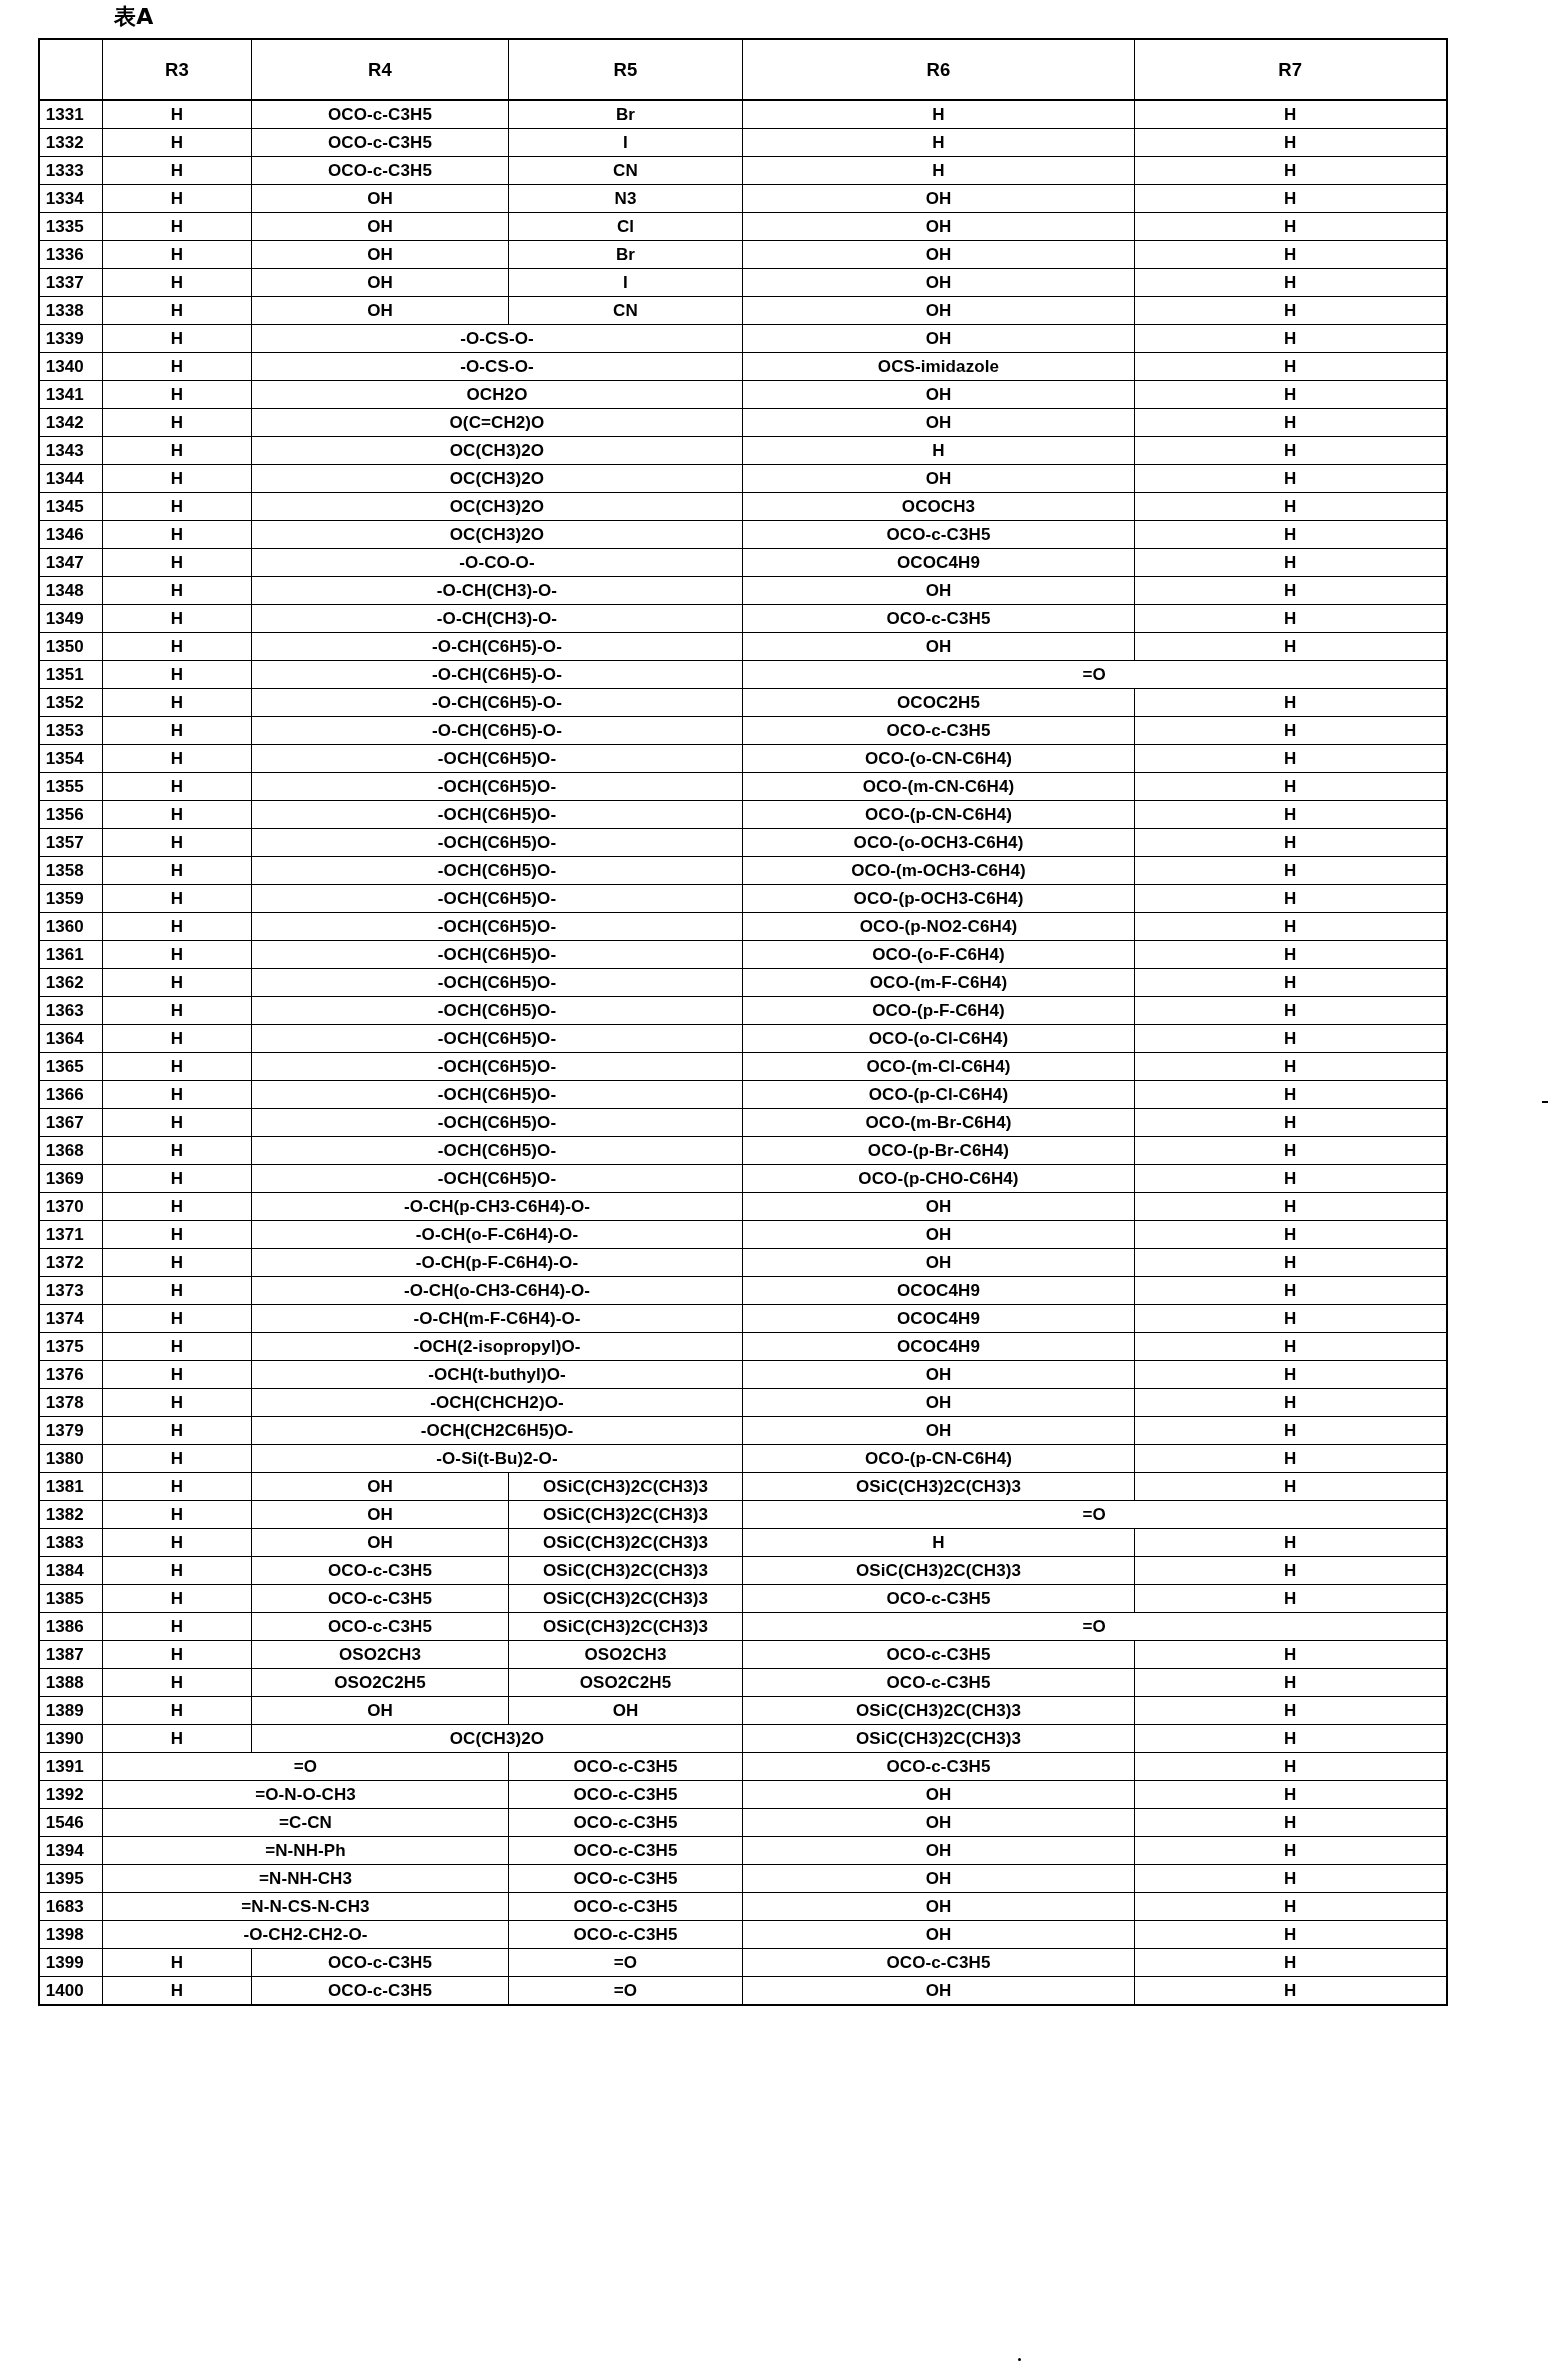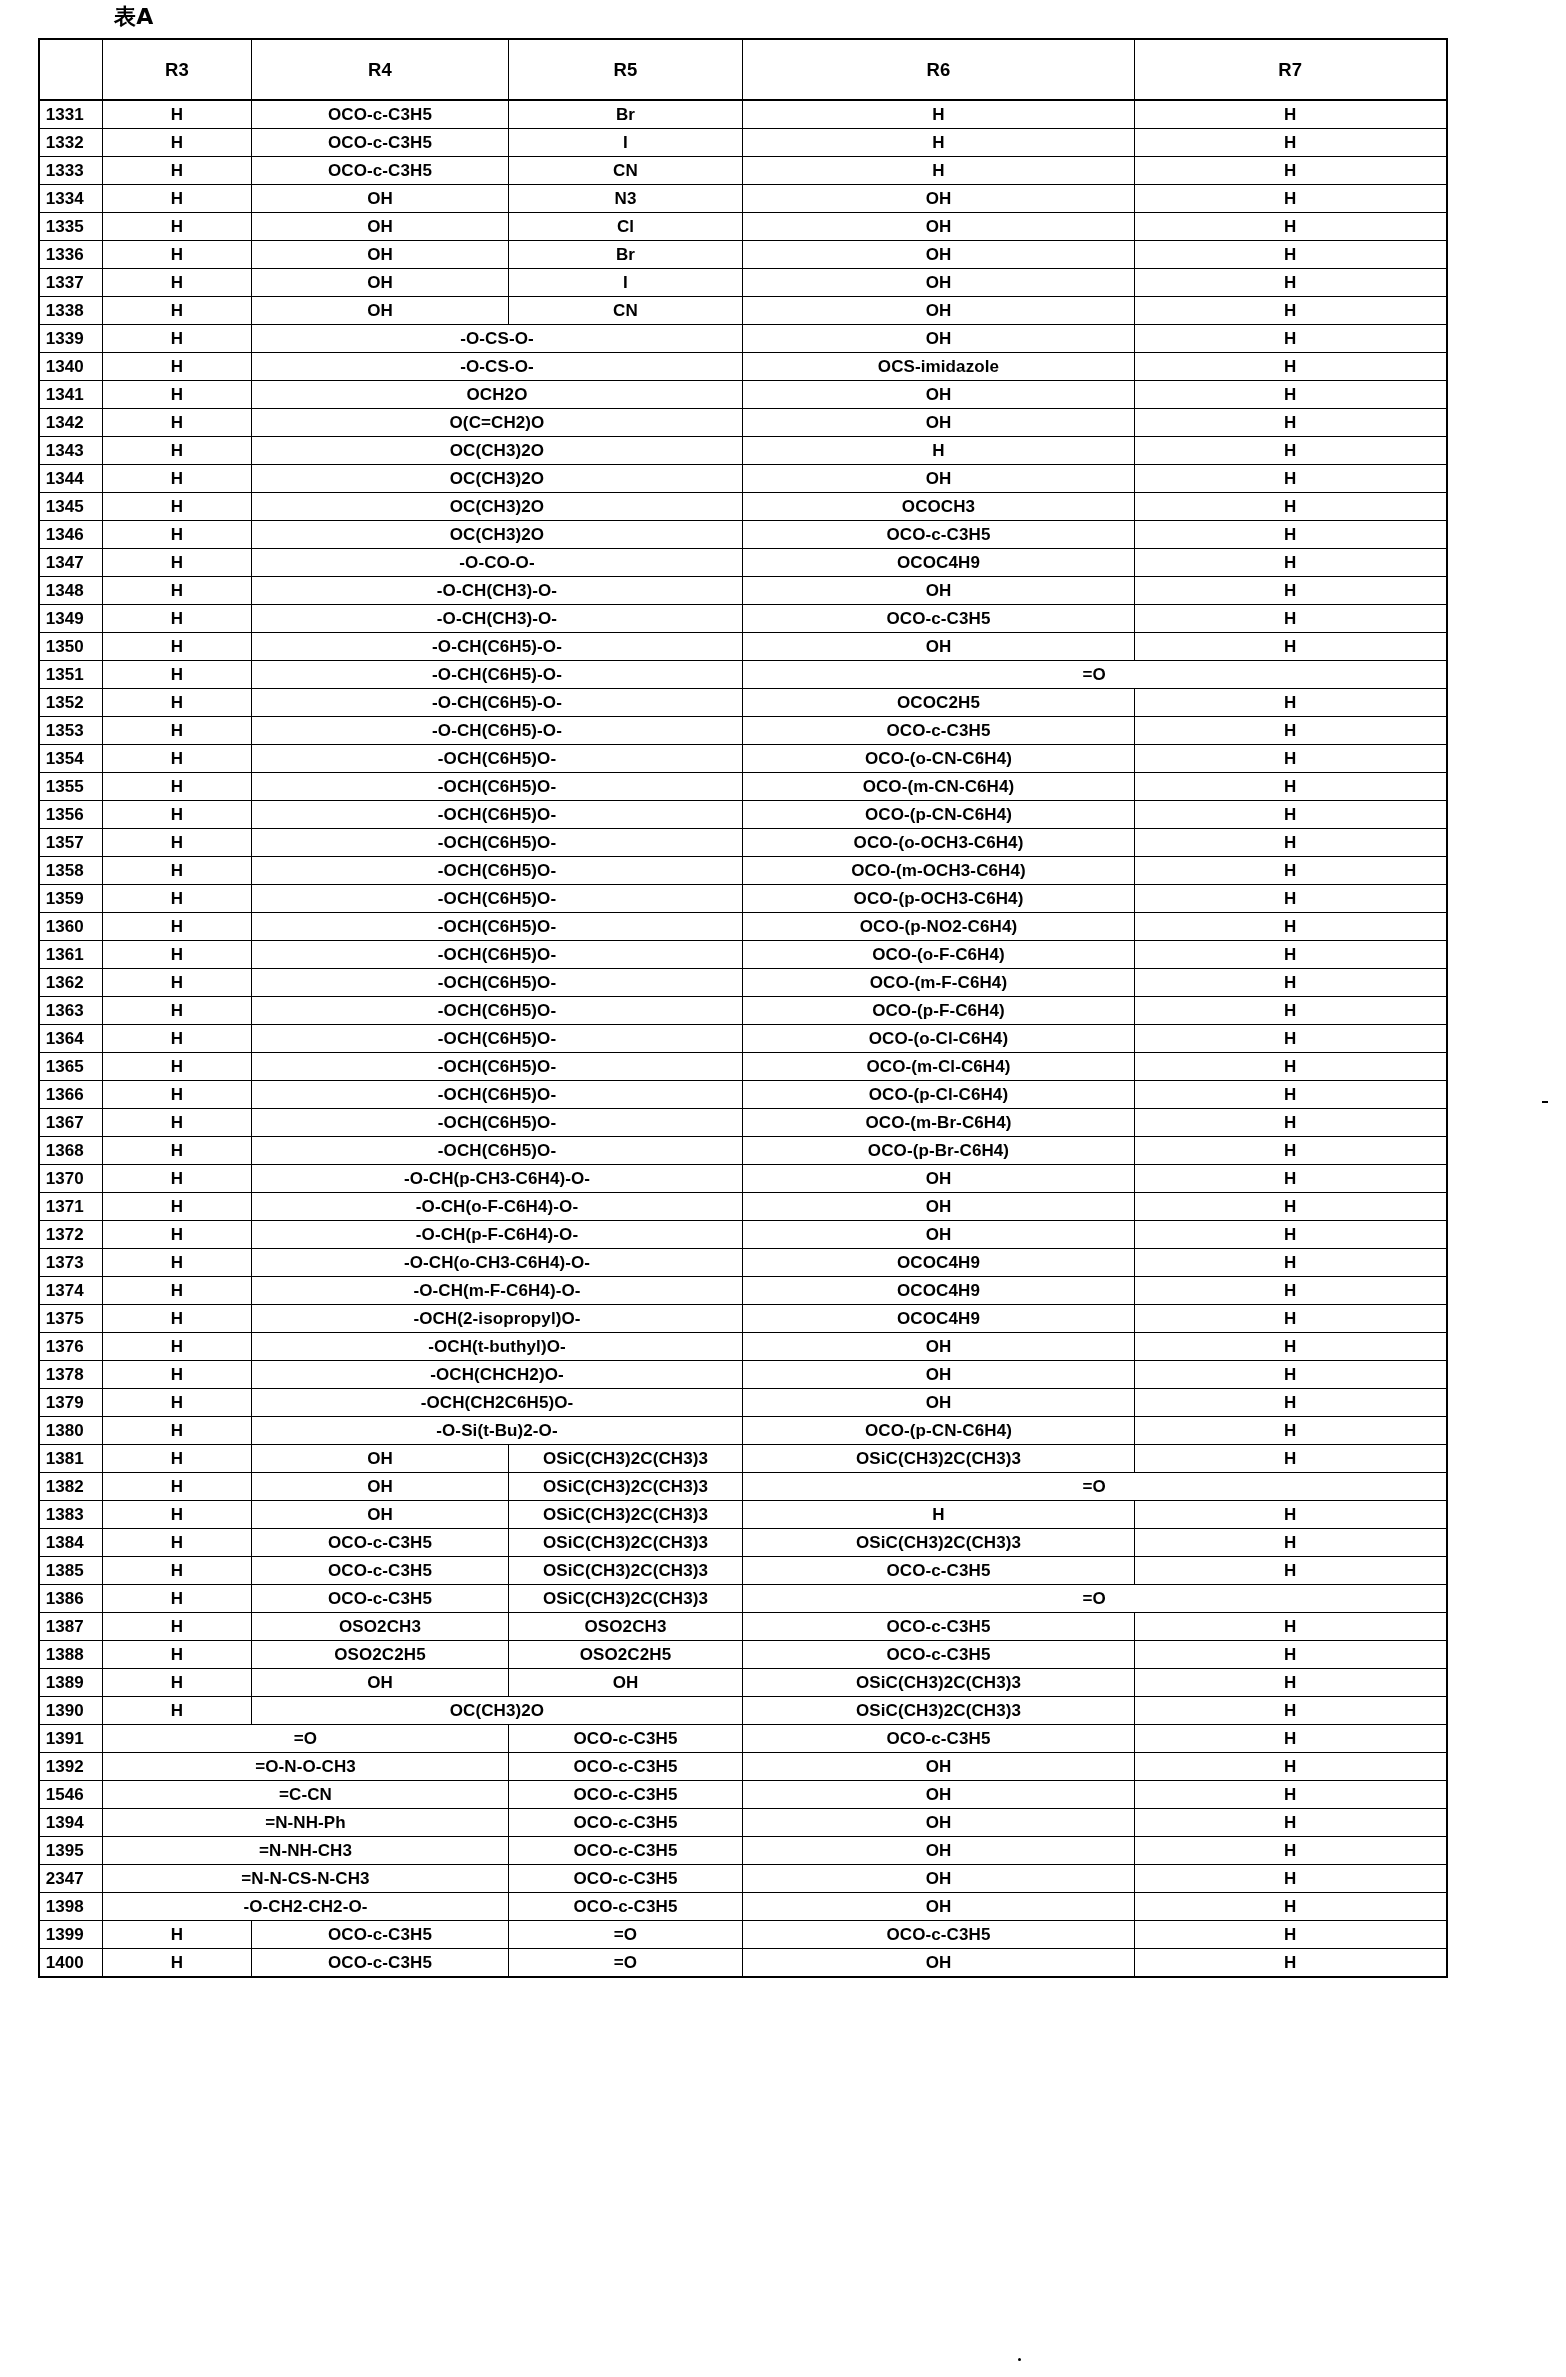--- a/index.html
+++ b/index.html
@@ -392,20 +392,27 @@
             <td>H</td>
           </tr>
           <tr>
             <td class="idx">1368</td>
             <td>H</td>
             <td colspan="2">-OCH(C6H5)O-</td>
             <td>OCO-(p-Br-C6H4)</td>
             <td>H</td>
           </tr>
           <tr>
+            <td class="idx">1369</td>
+            <td>H</td>
+            <td colspan="2">-OCH(C6H5)O-</td>
+            <td>OCO-(p-CHO-C6H4)</td>
+            <td>H</td>
+          </tr>
+          <tr>
             <td class="idx">1370</td>
             <td>H</td>
             <td colspan="2">-O-CH(p-CH3-C6H4)-O-</td>
             <td>OH</td>
             <td>H</td>
           </tr>
           <tr>
             <td class="idx">1371</td>
             <td>H</td>
             <td colspan="2">-O-CH(o-F-C6H4)-O-</td>
@@ -574,21 +581,21 @@
             <td>H</td>
           </tr>
           <tr>
             <td class="idx">1395</td>
             <td colspan="2">=N-NH-CH3</td>
             <td>OCO-c-C3H5</td>
             <td>OH</td>
             <td>H</td>
           </tr>
           <tr>
-            <td class="idx">2347</td>
+            <td class="idx">1683</td>
             <td colspan="2">=N-N-CS-N-CH3</td>
             <td>OCO-c-C3H5</td>
             <td>OH</td>
             <td>H</td>
           </tr>
           <tr>
             <td class="idx">1398</td>
             <td colspan="2">-O-CH2-CH2-O-</td>
             <td>OCO-c-C3H5</td>
             <td>OH</td>

